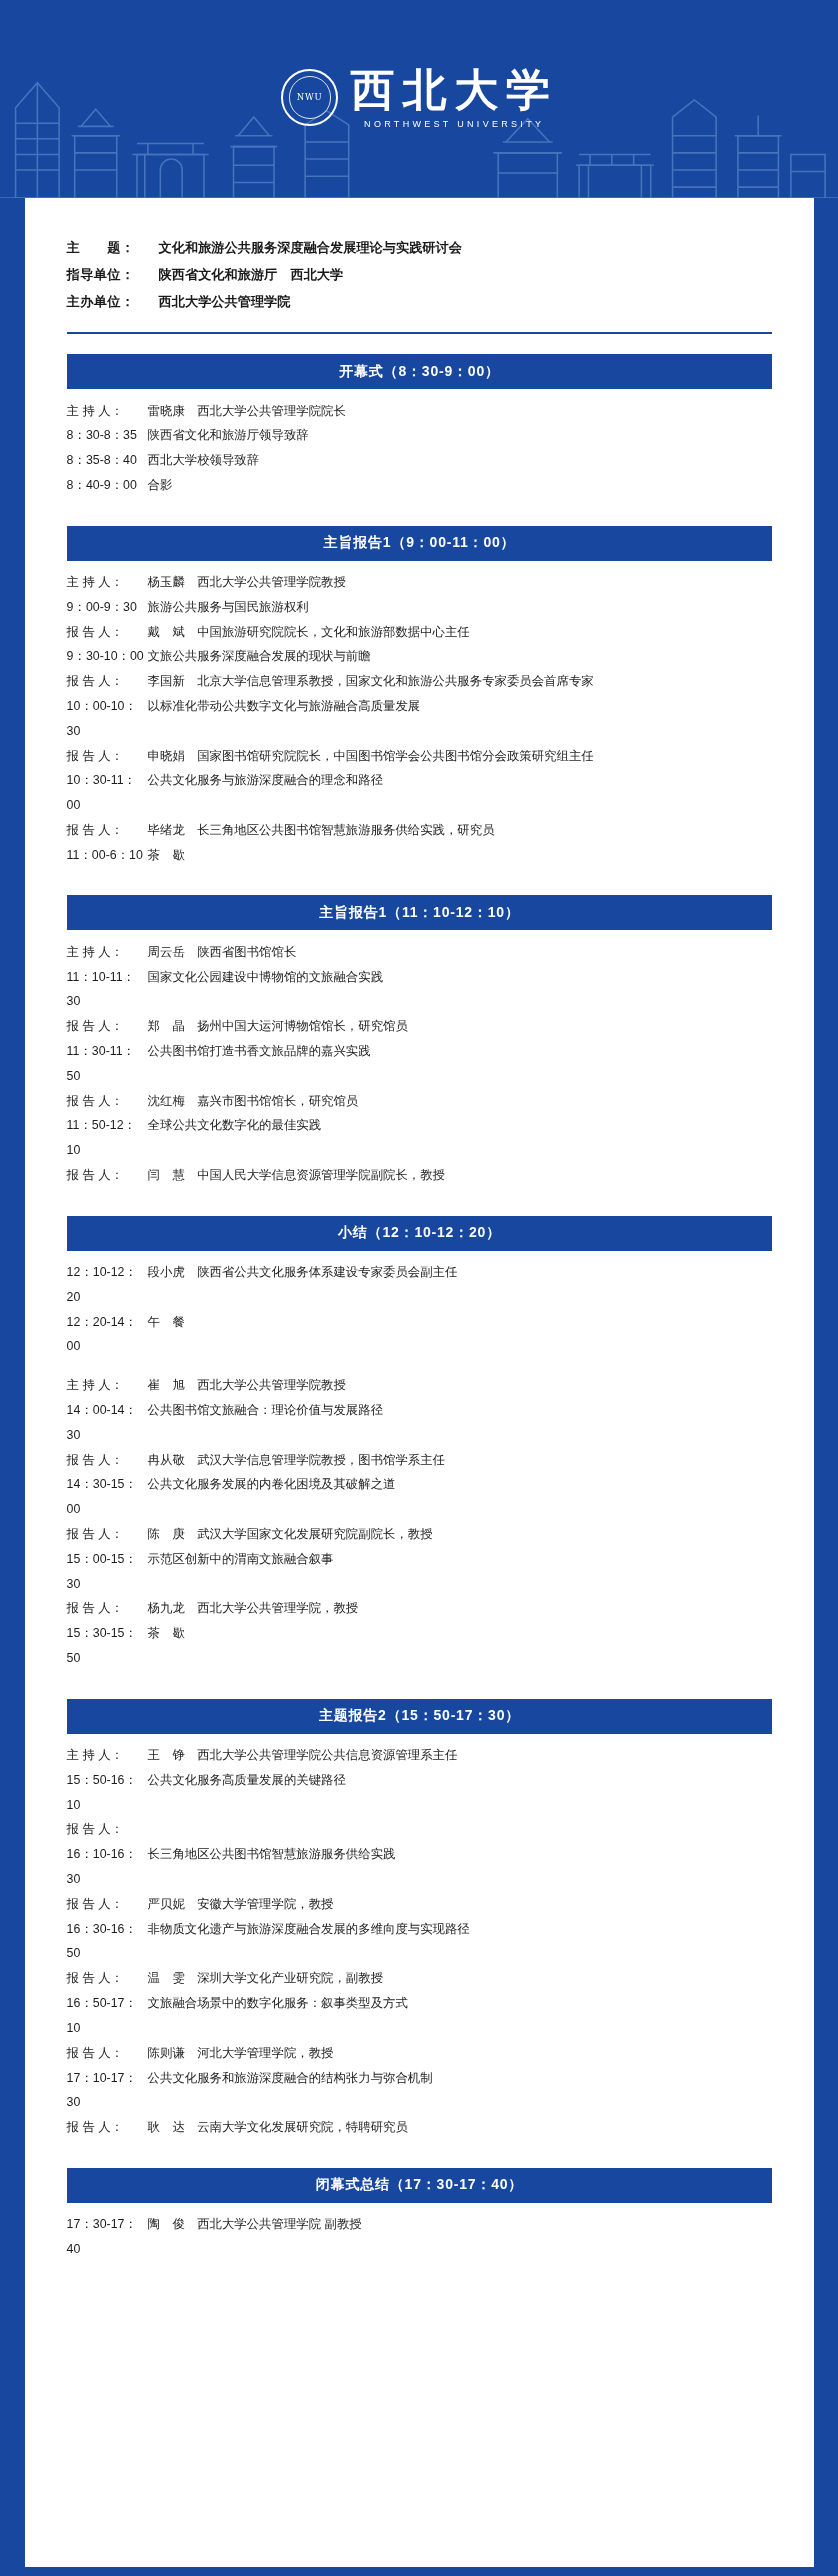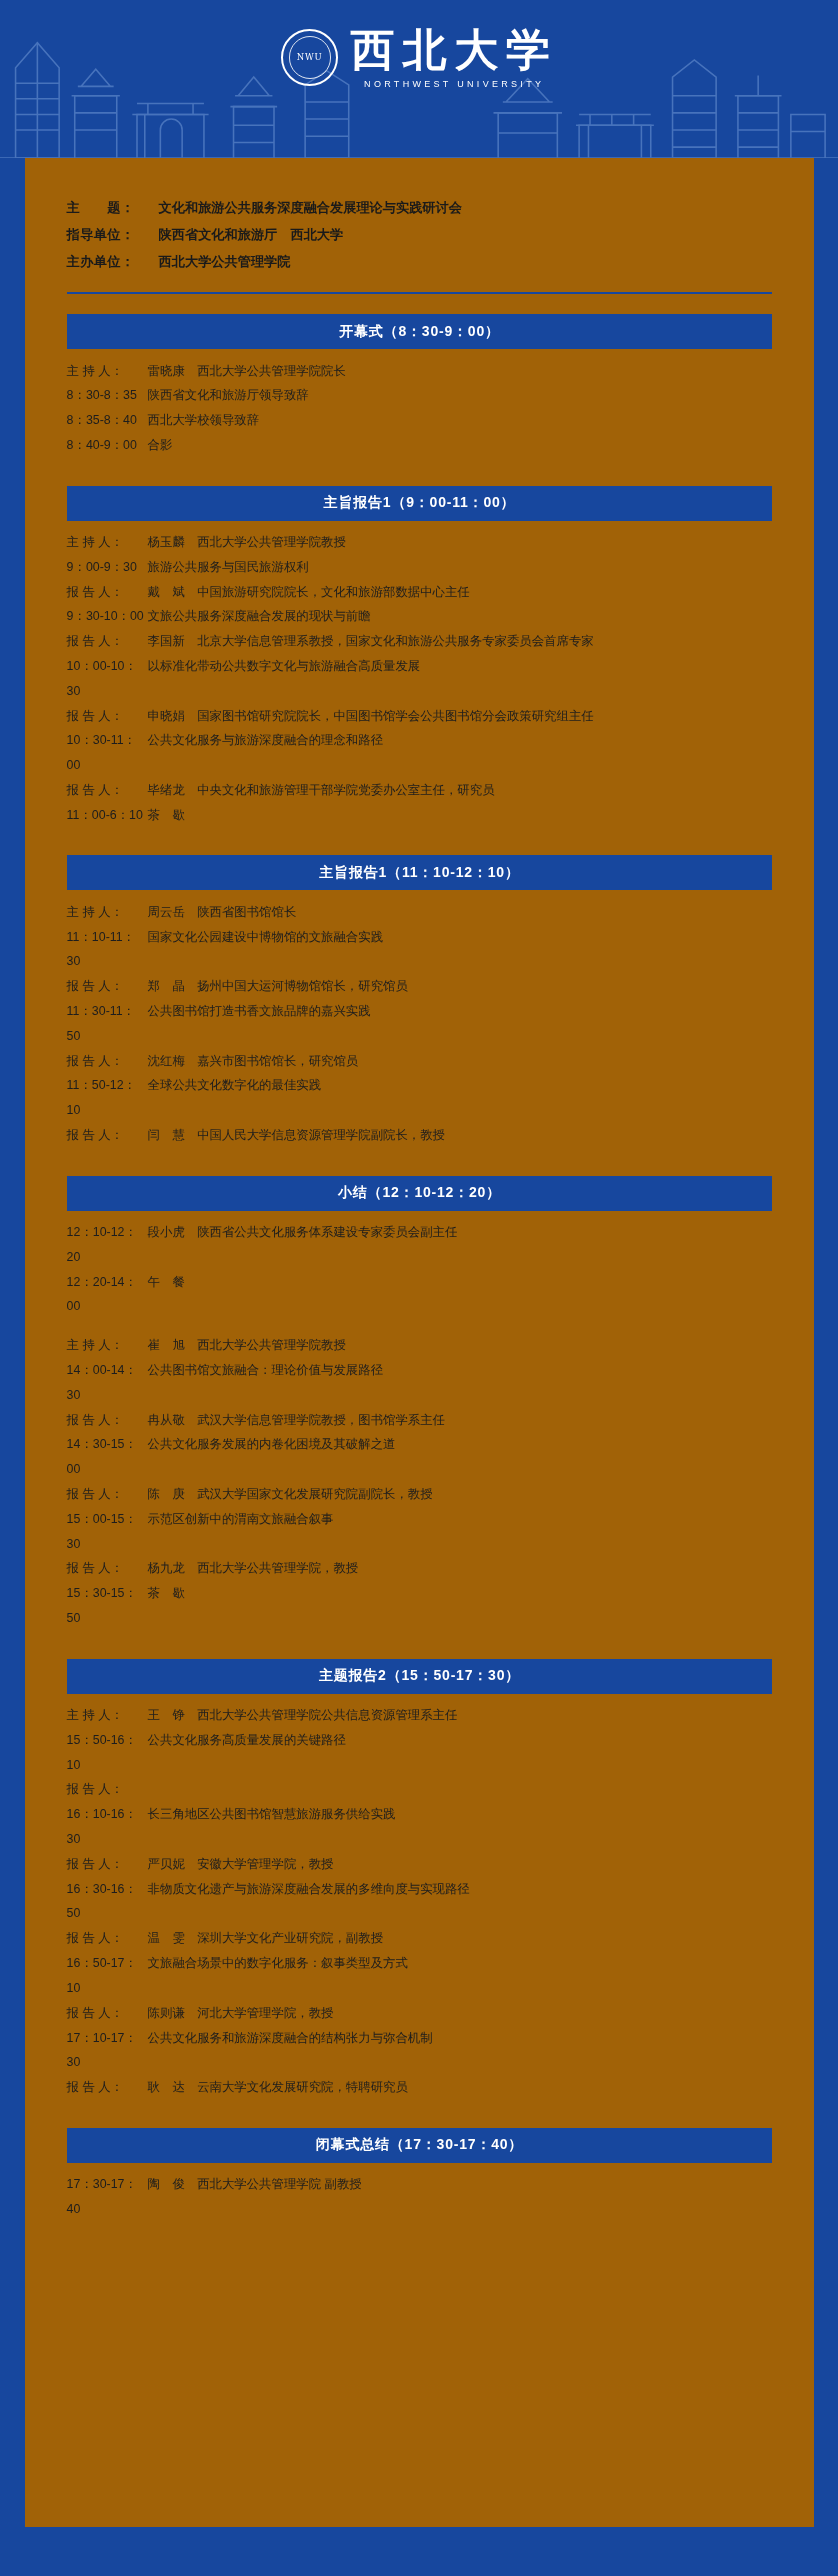--- a/index.html
+++ b/index.html
@@ -14,20 +14,21 @@
     background: #17479e;
     position: relative;
     overflow: hidden;
   }
   
   .header {
     position: relative;
     height: 158px;
     background: linear-gradient(180deg, #17479e 0%, #17479e 100%);
     overflow: hidden;
+    margin-top: 40px;
   }
   .skyline {
     position: absolute;
     left: 0; right: 0; bottom: 0;
     height: 137px;
     opacity: 0.55;
   }
   .logo-wrap {
     position: absolute;
     left: 0; right: 0; top: 26.4px;
@@ -69,21 +70,21 @@
   .uni-en {
     font-size: 9px;
     letter-spacing: 3.3px;
     text-align: center;
     margin-top: 3.9px;
     font-family: "Liberation Sans", sans-serif;
   }
 
   
   .card {
-    background: #a16207;
+    background: #ffffff;
     margin: 0 25px 31px 25px;
     padding: 28px 23px 47px 23px;
     min-height: 2369px;
   }
 
   .meta {
     padding: 7.8px 18.6px 0 18.6px;
   }
   .meta-row {
     display: flex;
@@ -266,21 +267,21 @@
       <div class="line">
         <span class="lbl">报 告 人：</span>
         <span class="txt">申晓娟　国家图书馆研究院院长，中国图书馆学会公共图书馆分会政策研究组主任</span>
       </div>
       <div class="line">
         <span class="lbl">10：30-11：00</span>
         <span class="txt">公共文化服务与旅游深度融合的理念和路径</span>
       </div>
       <div class="line">
         <span class="lbl">报 告 人：</span>
-        <span class="txt">毕绪龙　中央文化和旅游管理干部学院党委办公室主任，研究员</span>
+        <span class="txt">毕绪龙　长三角地区公共图书馆智慧旅游服务供给实践，研究员</span>
       </div>
       <div class="line">
         <span class="lbl">11：00-6：10</span>
         <span class="txt">茶　歇</span>
       </div>
     </div>
 
     <div class="sec-bar">主旨报告1（11：10-12：10）</div>
     <div class="lines">
       <div class="line">

